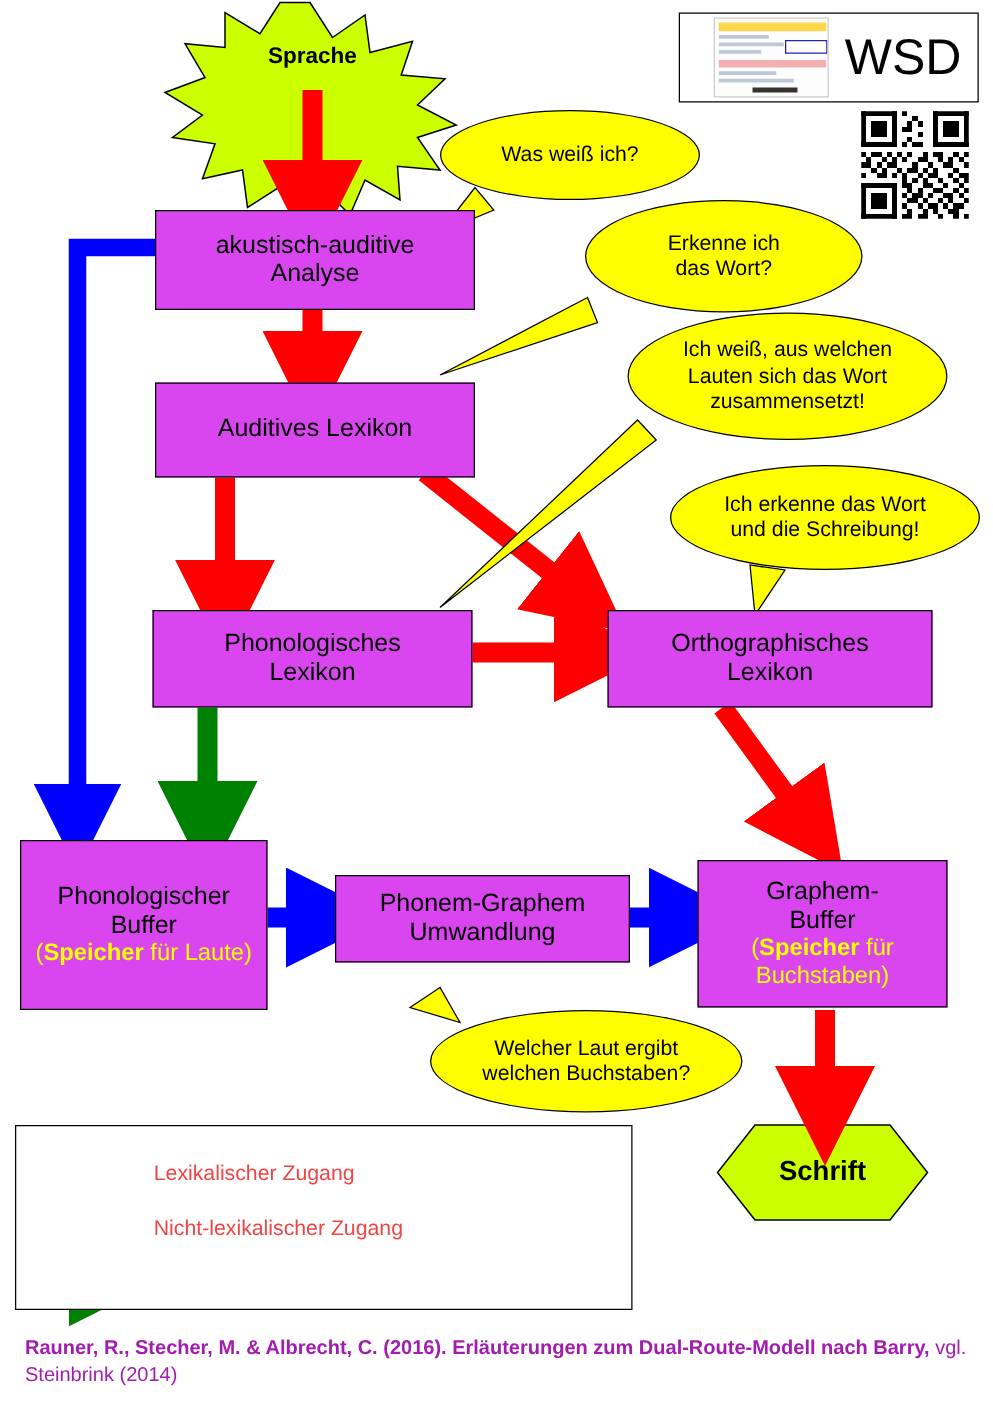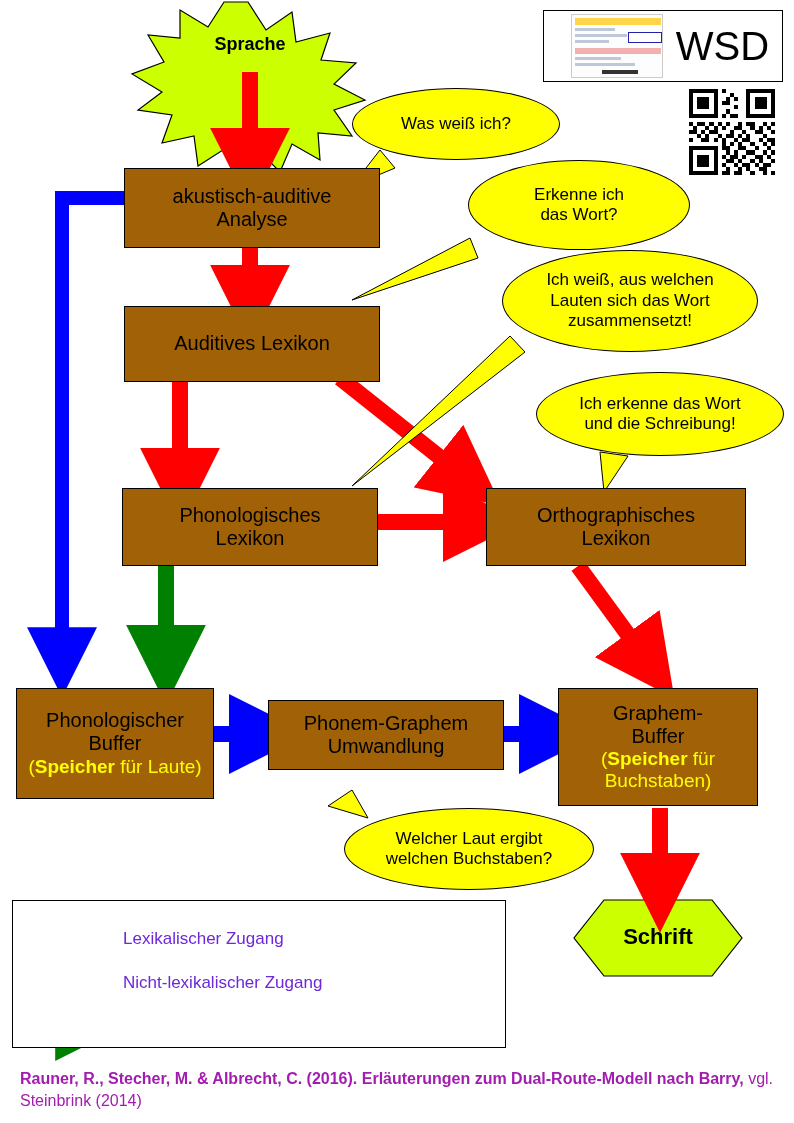--- a/index.html
+++ b/index.html
@@ -16,21 +16,21 @@
   }
   #canvas {
     position: absolute;
     left: 0; top: 0;
     width: 794px;
     height: 1123px;
   }
   .node {
     position: absolute;
     box-sizing: border-box;
-    background: #a16207;
+    background: #d946ef;
     border: 1px solid #000000;
     display: flex;
     flex-direction: column;
     align-items: center;
     justify-content: center;
     text-align: center;
     font-size: 20px;
     color: #000000;
     line-height: 1.16;
     padding: 2px 4px;
@@ -72,21 +72,21 @@
     left: 0;
     width: 100%;
     height: 44px;
     display: flex;
     align-items: center;
   }
   .legend-row .lbl {
     position: absolute;
     left: 110px;
     font-size: 17px;
-    color: #6d28d9;
+    color: #ef4444;
   }
 
   .caption {
     position: absolute;
     left: 8px;
     top: 1068px;
     width: 770px;
     font-size: 16px;
     color: #a21caf;
     line-height: 1.35;
@@ -323,21 +323,21 @@
 <div class="node" style="left:122px;top:488px;width:256px;height:78px;">
   <span style="white-space:pre-line;">Phonologisches
 Lexikon</span>
 </div>
 
 <div class="node" style="left:486px;top:488px;width:260px;height:78px;">
   <span style="white-space:pre-line;">Orthographisches
 Lexikon</span>
 </div>
 
-<div class="node" style="left:16px;top:688px;width:198px;height:111px;">
+<div class="node" style="left:16px;top:672px;width:198px;height:136px;">
   <span style="white-space:pre-line;">Phonologischer
 Buffer</span>
   <span class="sub">
     <span>(</span><b>Speicher</b><span> für </span><span>Laute)</span>
   </span>
 </div>
 
 <div class="node" style="left:268px;top:700px;width:236px;height:70px;">
   <span style="white-space:pre-line;">Phonem-Graphem
 Umwandlung</span>

